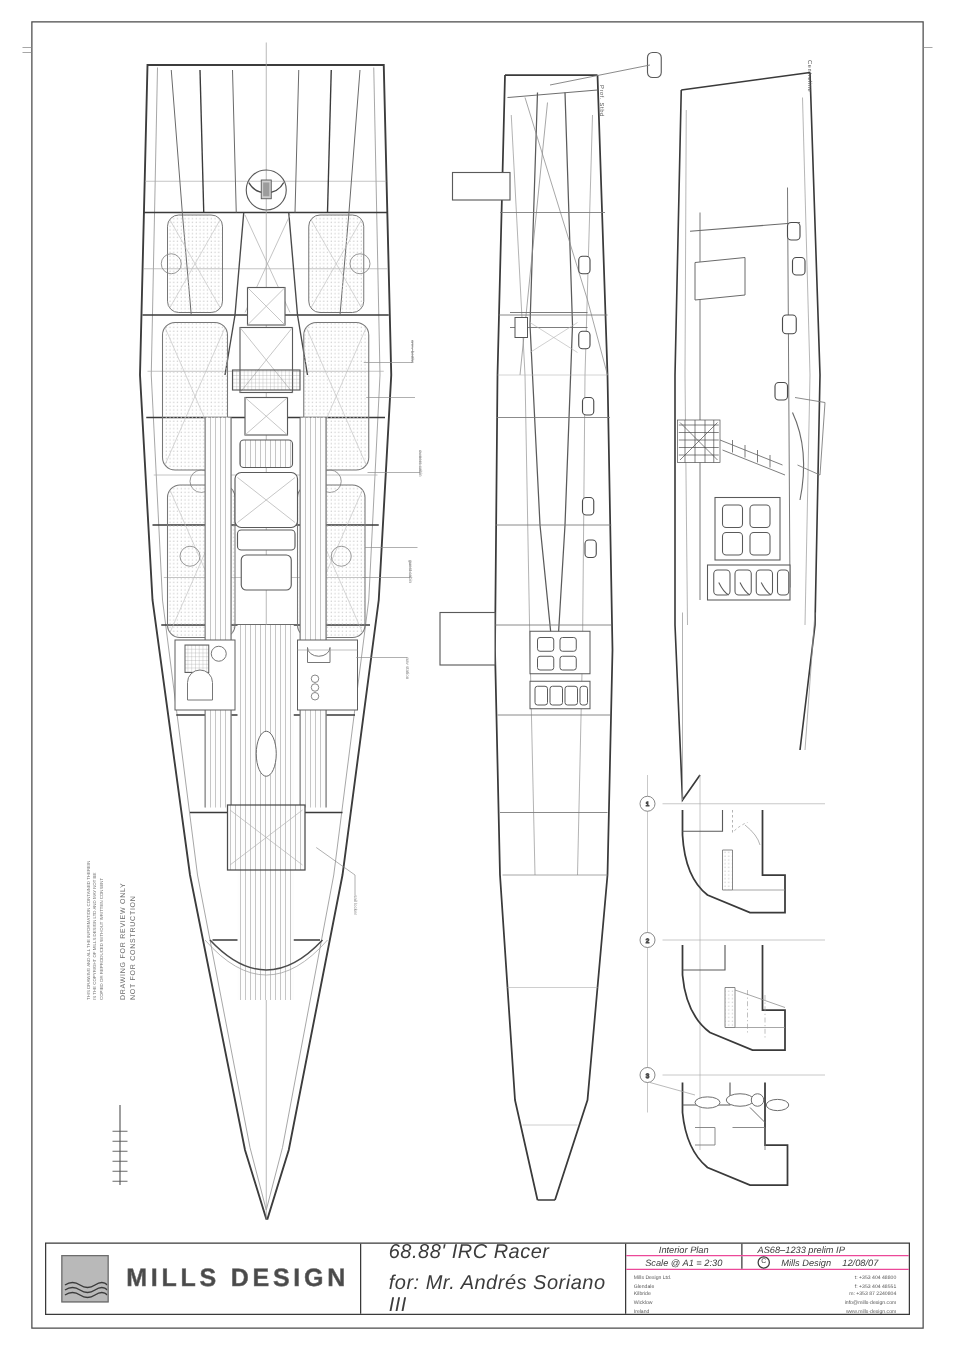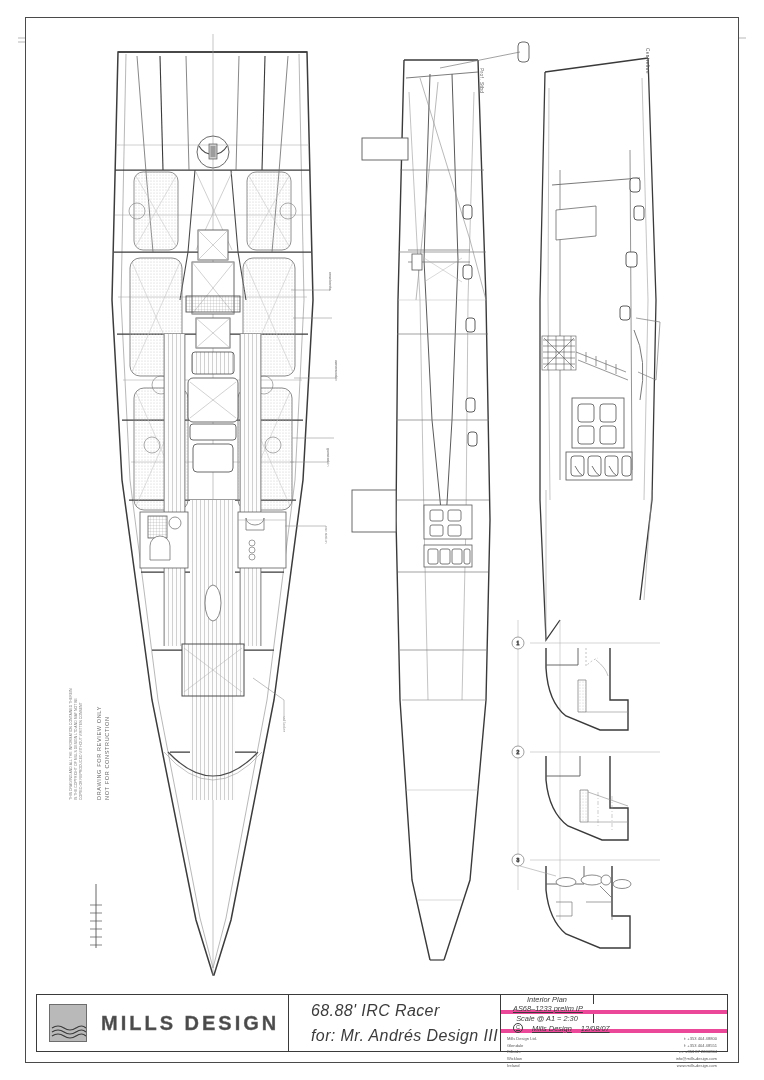--- a/index.html
+++ b/index.html
@@ -11,23 +11,23 @@
   
   #titleblock{position:absolute;left:36px;top:994px;width:692px;height:58px;border:1.4px solid #3a3a3a;box-sizing:border-box;display:flex;background:#fff;}
   .tb-cell{box-sizing:border-box;position:relative;}
   #tb-logo{width:252px;border-right:1.4px solid #3a3a3a;display:flex;align-items:center;padding-left:12px;gap:14px;}
   #logo-mark{width:36px;height:36px;background:#b9b9b9;border:1px solid #6d6d6d;position:relative;overflow:hidden;}
   #logo-mark svg{position:absolute;left:0;bottom:2px;}
   #logo-text{font-size:20px;letter-spacing:3px;color:#4a4a4a;font-weight:bold;-webkit-text-stroke:0.4px #6e6e6e;}
   #tb-project{width:212px;border-right:1.4px solid #3a3a3a;display:flex;flex-direction:column;justify-content:center;padding-left:22px;gap:7px;}
   #tb-project div{font-style:italic;font-size:16px;color:#3c3c3c;letter-spacing:.4px;}
   #tb-right{flex:1;display:flex;flex-direction:column;}
-  .tb-row{display:flex;height:15px;border-bottom:4px solid #ec4899;flex-direction:column;}
+  .tb-row{display:flex;height:15px;border-bottom:1px solid #ec4899;}
   .tb-row .c1{width:92px;border-right:1px solid #3a3a3a;display:flex;align-items:center;justify-content:center;font-size:7.4px;font-style:italic;color:#3c3c3c;}
-  .tb-row .c2{flex:1;display:flex;align-items:center;padding-left:12px;font-size:7.4px;font-style:italic;color:#3c3c3c;gap:9px;text-decoration:underline;}
+  .tb-row .c2{flex:1;display:flex;align-items:center;padding-left:12px;font-size:7.4px;font-style:italic;color:#3c3c3c;gap:9px;}
   #tb-contact{flex:1;display:flex;padding:3px 6px 0 6px;}
   #addr,#comm{font-size:4.1px;line-height:1.62;color:#5a5a5a;}
   #addr{width:110px;}
   #comm{flex:1;text-align:right;padding-right:4px;}
   .copy-c{display:inline-block;width:8px;height:8px;border:0.8px solid #3c3c3c;border-radius:50%;font-size:5.5px;line-height:7px;text-align:center;font-style:normal;}
 </style>
 </head>
 <body>
 
 <div id="sheet">
@@ -398,21 +398,21 @@
           <path d="M2 5 q6 -4 12 0 t12 0 t10 0" stroke="#3a3a3a" stroke-width="1.2" fill="none"></path>
           <path d="M2 9 q6 -4 12 0 t12 0 t10 0" stroke="#3a3a3a" stroke-width="1.2" fill="none"></path>
           <path d="M2 13 q6 -4 12 0 t12 0 t10 0" stroke="#3a3a3a" stroke-width="1.2" fill="none"></path>
         </svg>
       </div>
       <div id="logo-text">MILLS DESIGN</div>
     </div>
 
     <div class="tb-cell" id="tb-project">
       <div>68.88'  IRC Racer</div>
-      <div>for:  Mr. Andrés  Design  III</div>
+      <div>for:  Mr. Andrés  Soriano  III</div>
     </div>
 
     <div class="tb-cell" id="tb-right">
       <div class="tb-row">
         <div class="c1">Interior Plan</div>
         <div class="c2">AS68–1233 prelim IP</div>
       </div>
       <div class="tb-row">
         <div class="c1">Scale @ A1  =  2:30</div>
         <div class="c2">

